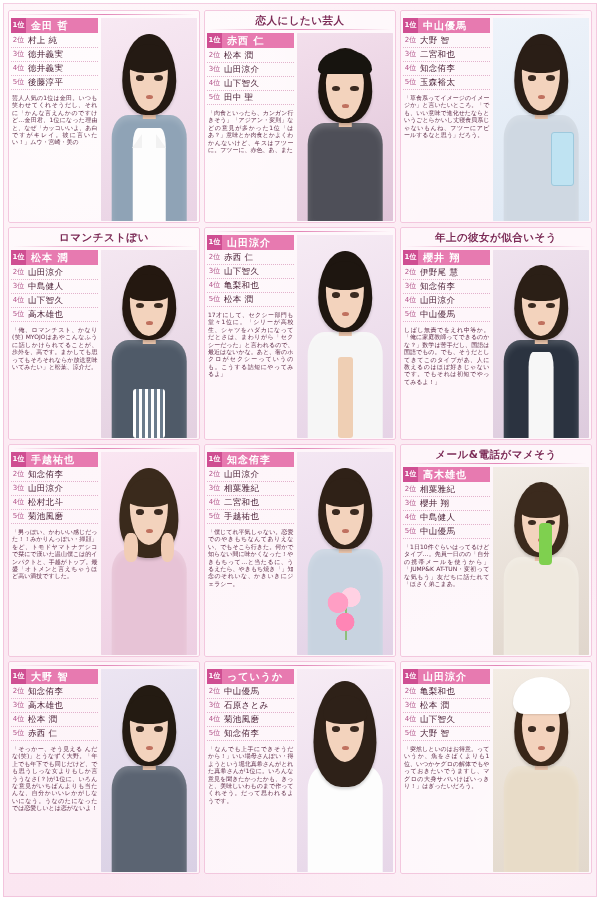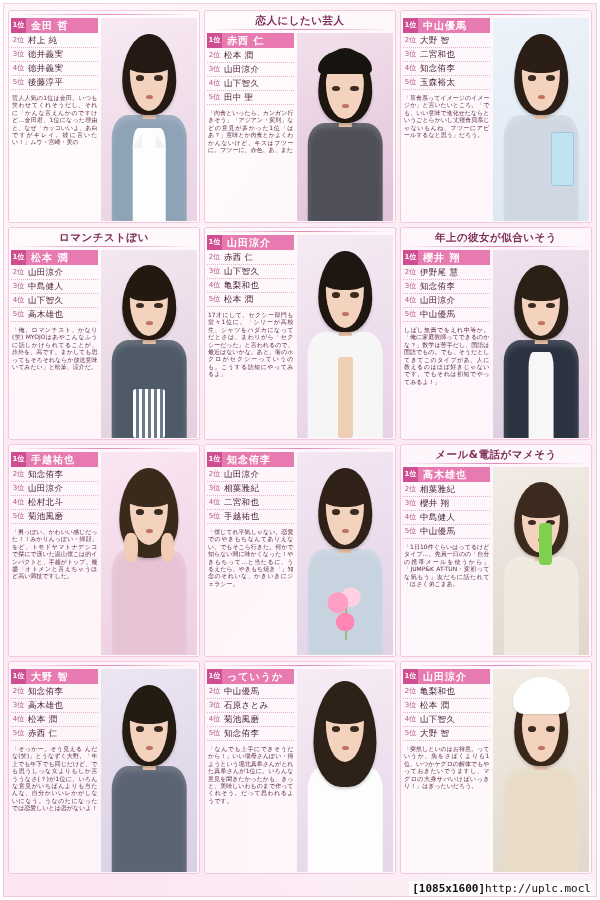--- a/index.html
+++ b/index.html
@@ -828,16 +828,13 @@
             </div>
           </div>
         </div>
       </div>
     </div>
 
   </div>
 
   <div class="edge"></div>
 
-  <div class="footer">
-    <span class="dim">[1085x1600]</span><span>http://uplc.mocl</span>
-  </div>
 </div>
 
 </body></html>

